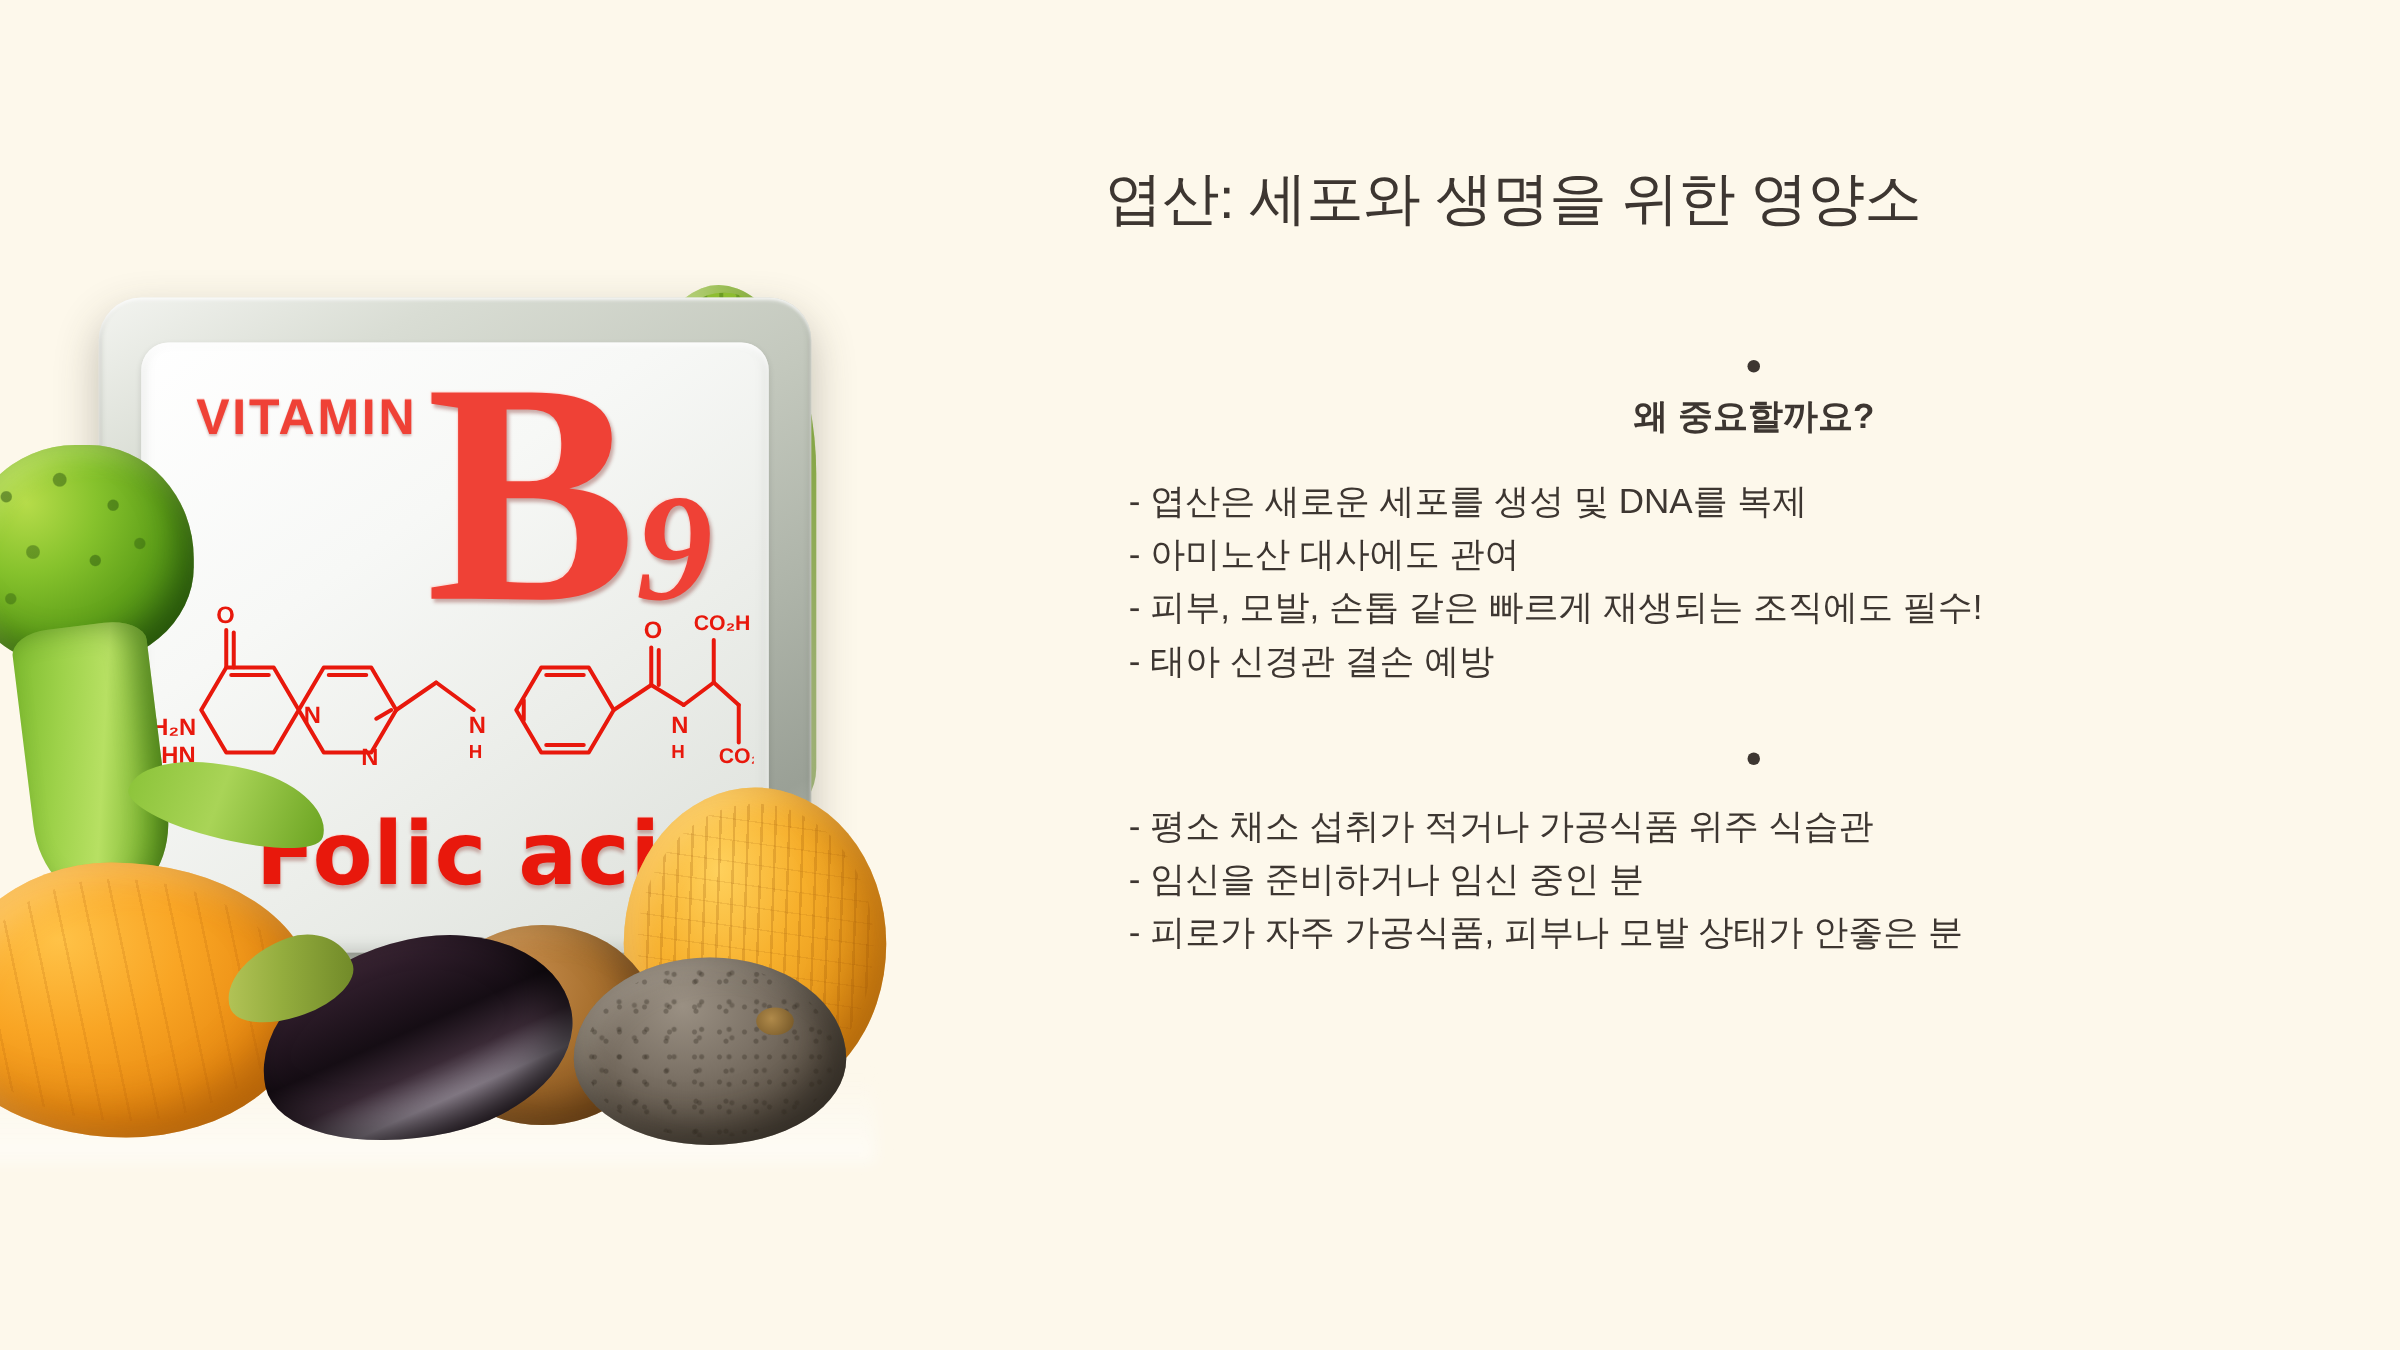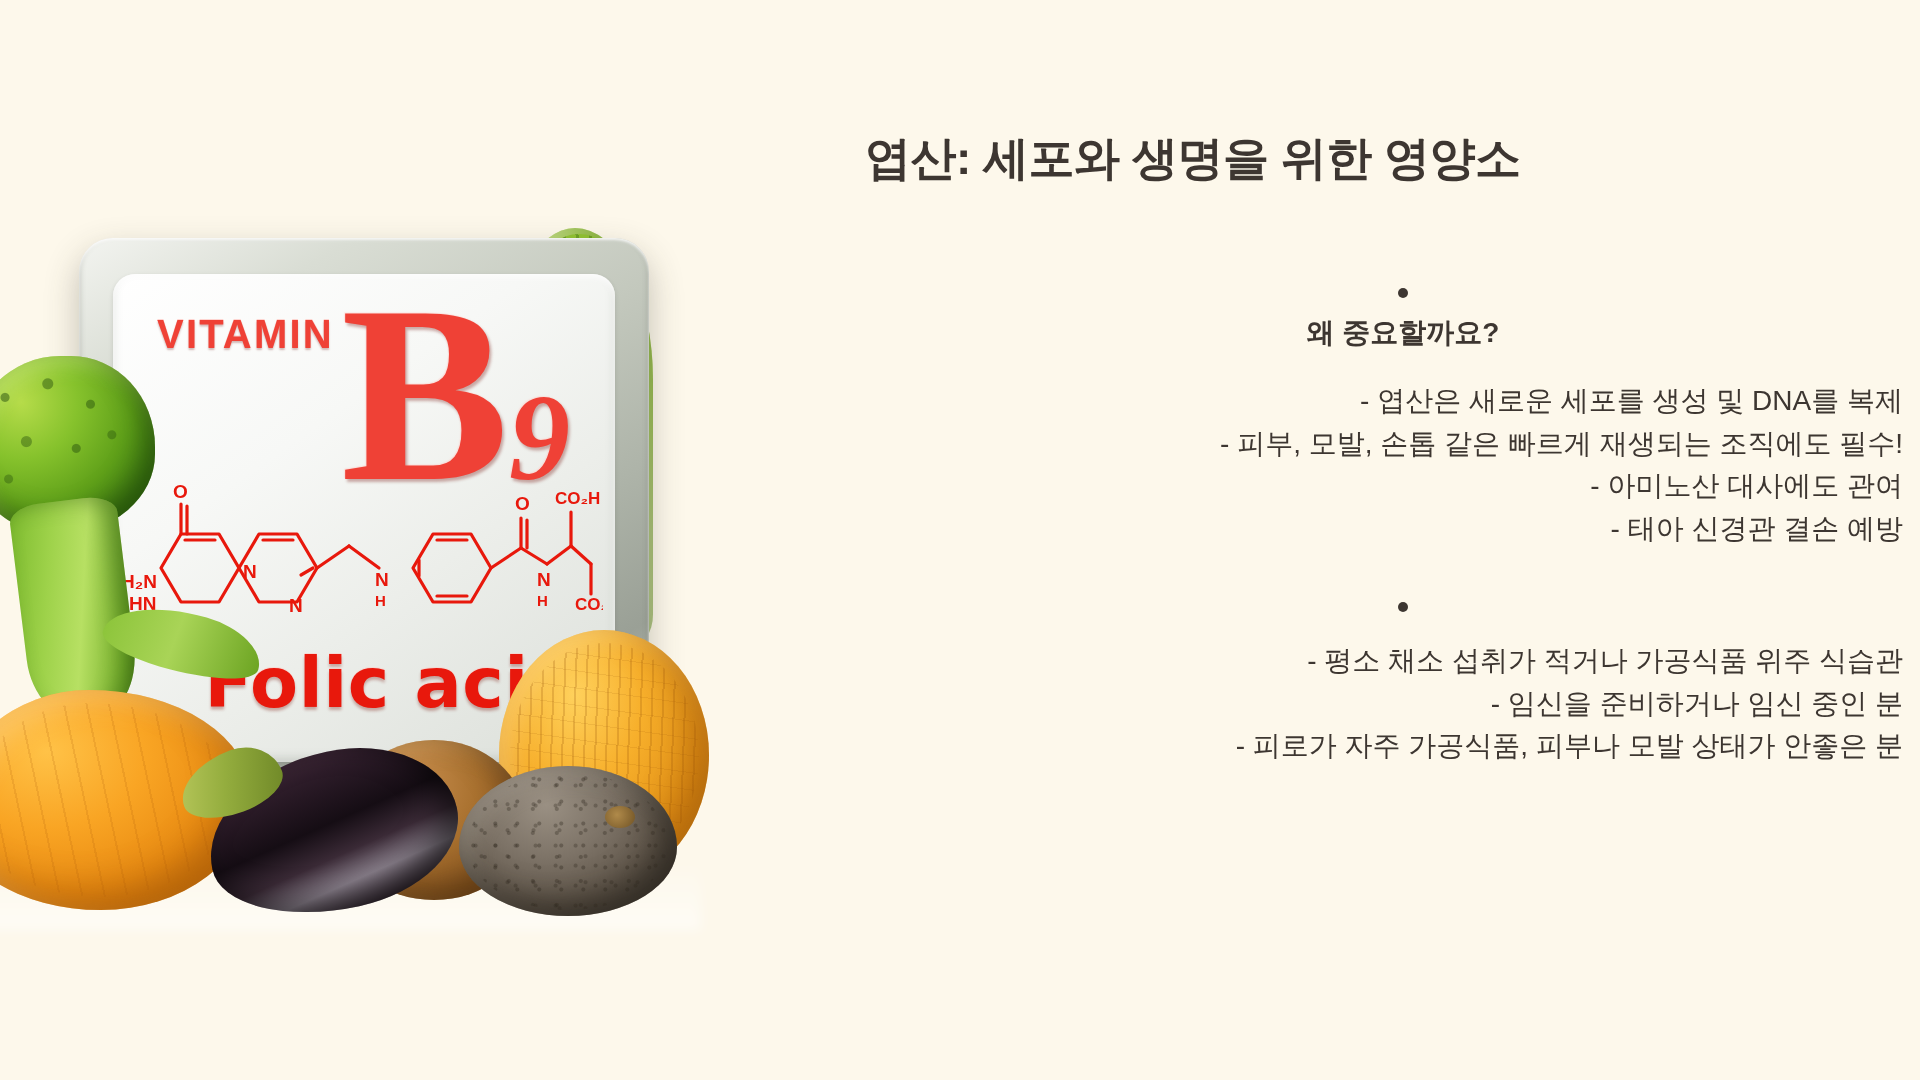--- a/index.html
+++ b/index.html
@@ -316,24 +316,24 @@
     position: absolute;
     left: 775px;
     top: 0;
     width: 1145px;
     height: 1080px;
     padding: 0;
   }
 
   .title {
     position: absolute;
-    left: 90px;
+    left: 109px;
     top: 128px;
     font-size: 46px;
-    font-weight: 700;
+    font-weight: 400;
     letter-spacing: -0.5px;
     color: #3D3631;
     white-space: nowrap;
   }
 
   .blocks {
     position: absolute;
     left: 128px;
     top: 288px;
     width: 1000px;
@@ -360,21 +360,20 @@
     flex: 0 0 auto;
   }
 
   .dash-list { list-style: none; }
   .dash-item {
     font-size: 28px;
     font-weight: 400;
     color: #3D3631;
     line-height: 1.52;
     white-space: nowrap;
-    text-align: right;
   }
 </style>
 </head>
 <body>
 
 <div class="slide">
 
   <div class="visual">
     <div class="visual-stage">
 
@@ -469,22 +468,22 @@
 
     <div class="blocks">
 
       <div class="block">
         <div class="block-heading">
           <span class="bullet-dot"></span>
           <span>왜 중요할까요?</span>
         </div>
         <ul class="dash-list">
           <li class="dash-item">- 엽산은 새로운 세포를 생성 및 DNA를 복제</li>
+          <li class="dash-item">- 아미노산 대사에도 관여</li>
           <li class="dash-item">- 피부, 모발, 손톱 같은 빠르게 재생되는 조직에도 필수!</li>
-          <li class="dash-item">- 아미노산 대사에도 관여</li>
           <li class="dash-item">- 태아 신경관 결손 예방</li>
         </ul>
       </div>
 
       <div class="block">
         <div class="block-heading">
           <span class="bullet-dot"></span>
         </div>
         <ul class="dash-list">
           <li class="dash-item">- 평소 채소 섭취가 적거나 가공식품 위주 식습관</li>

